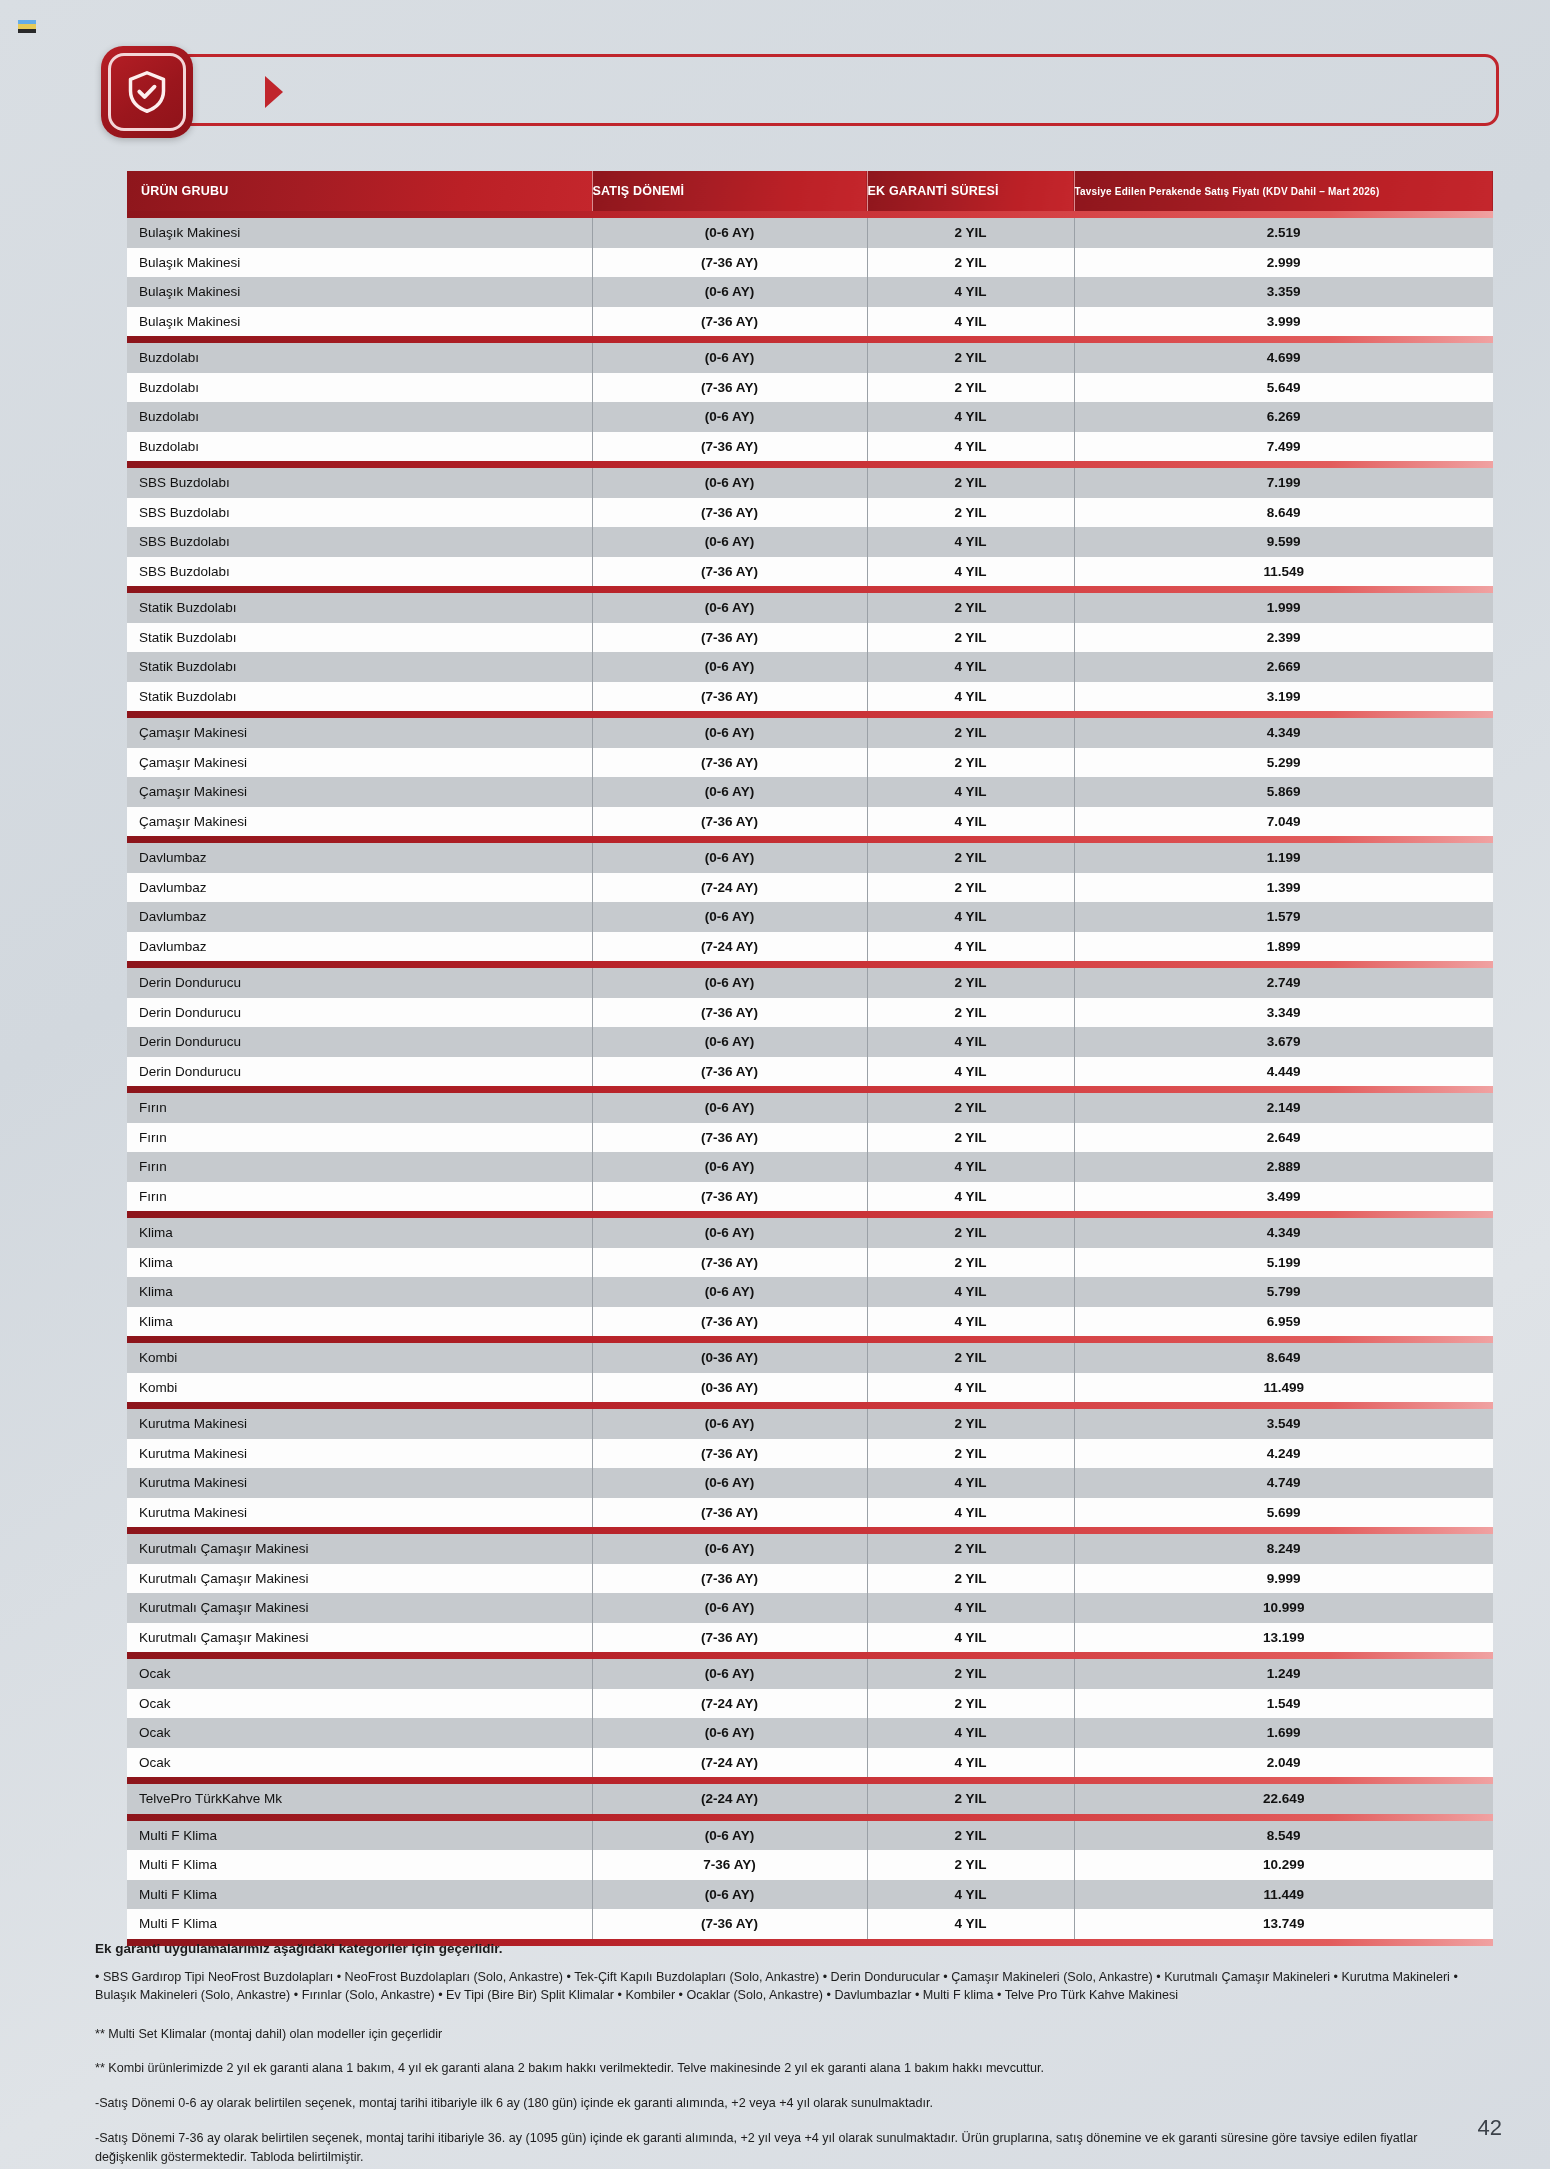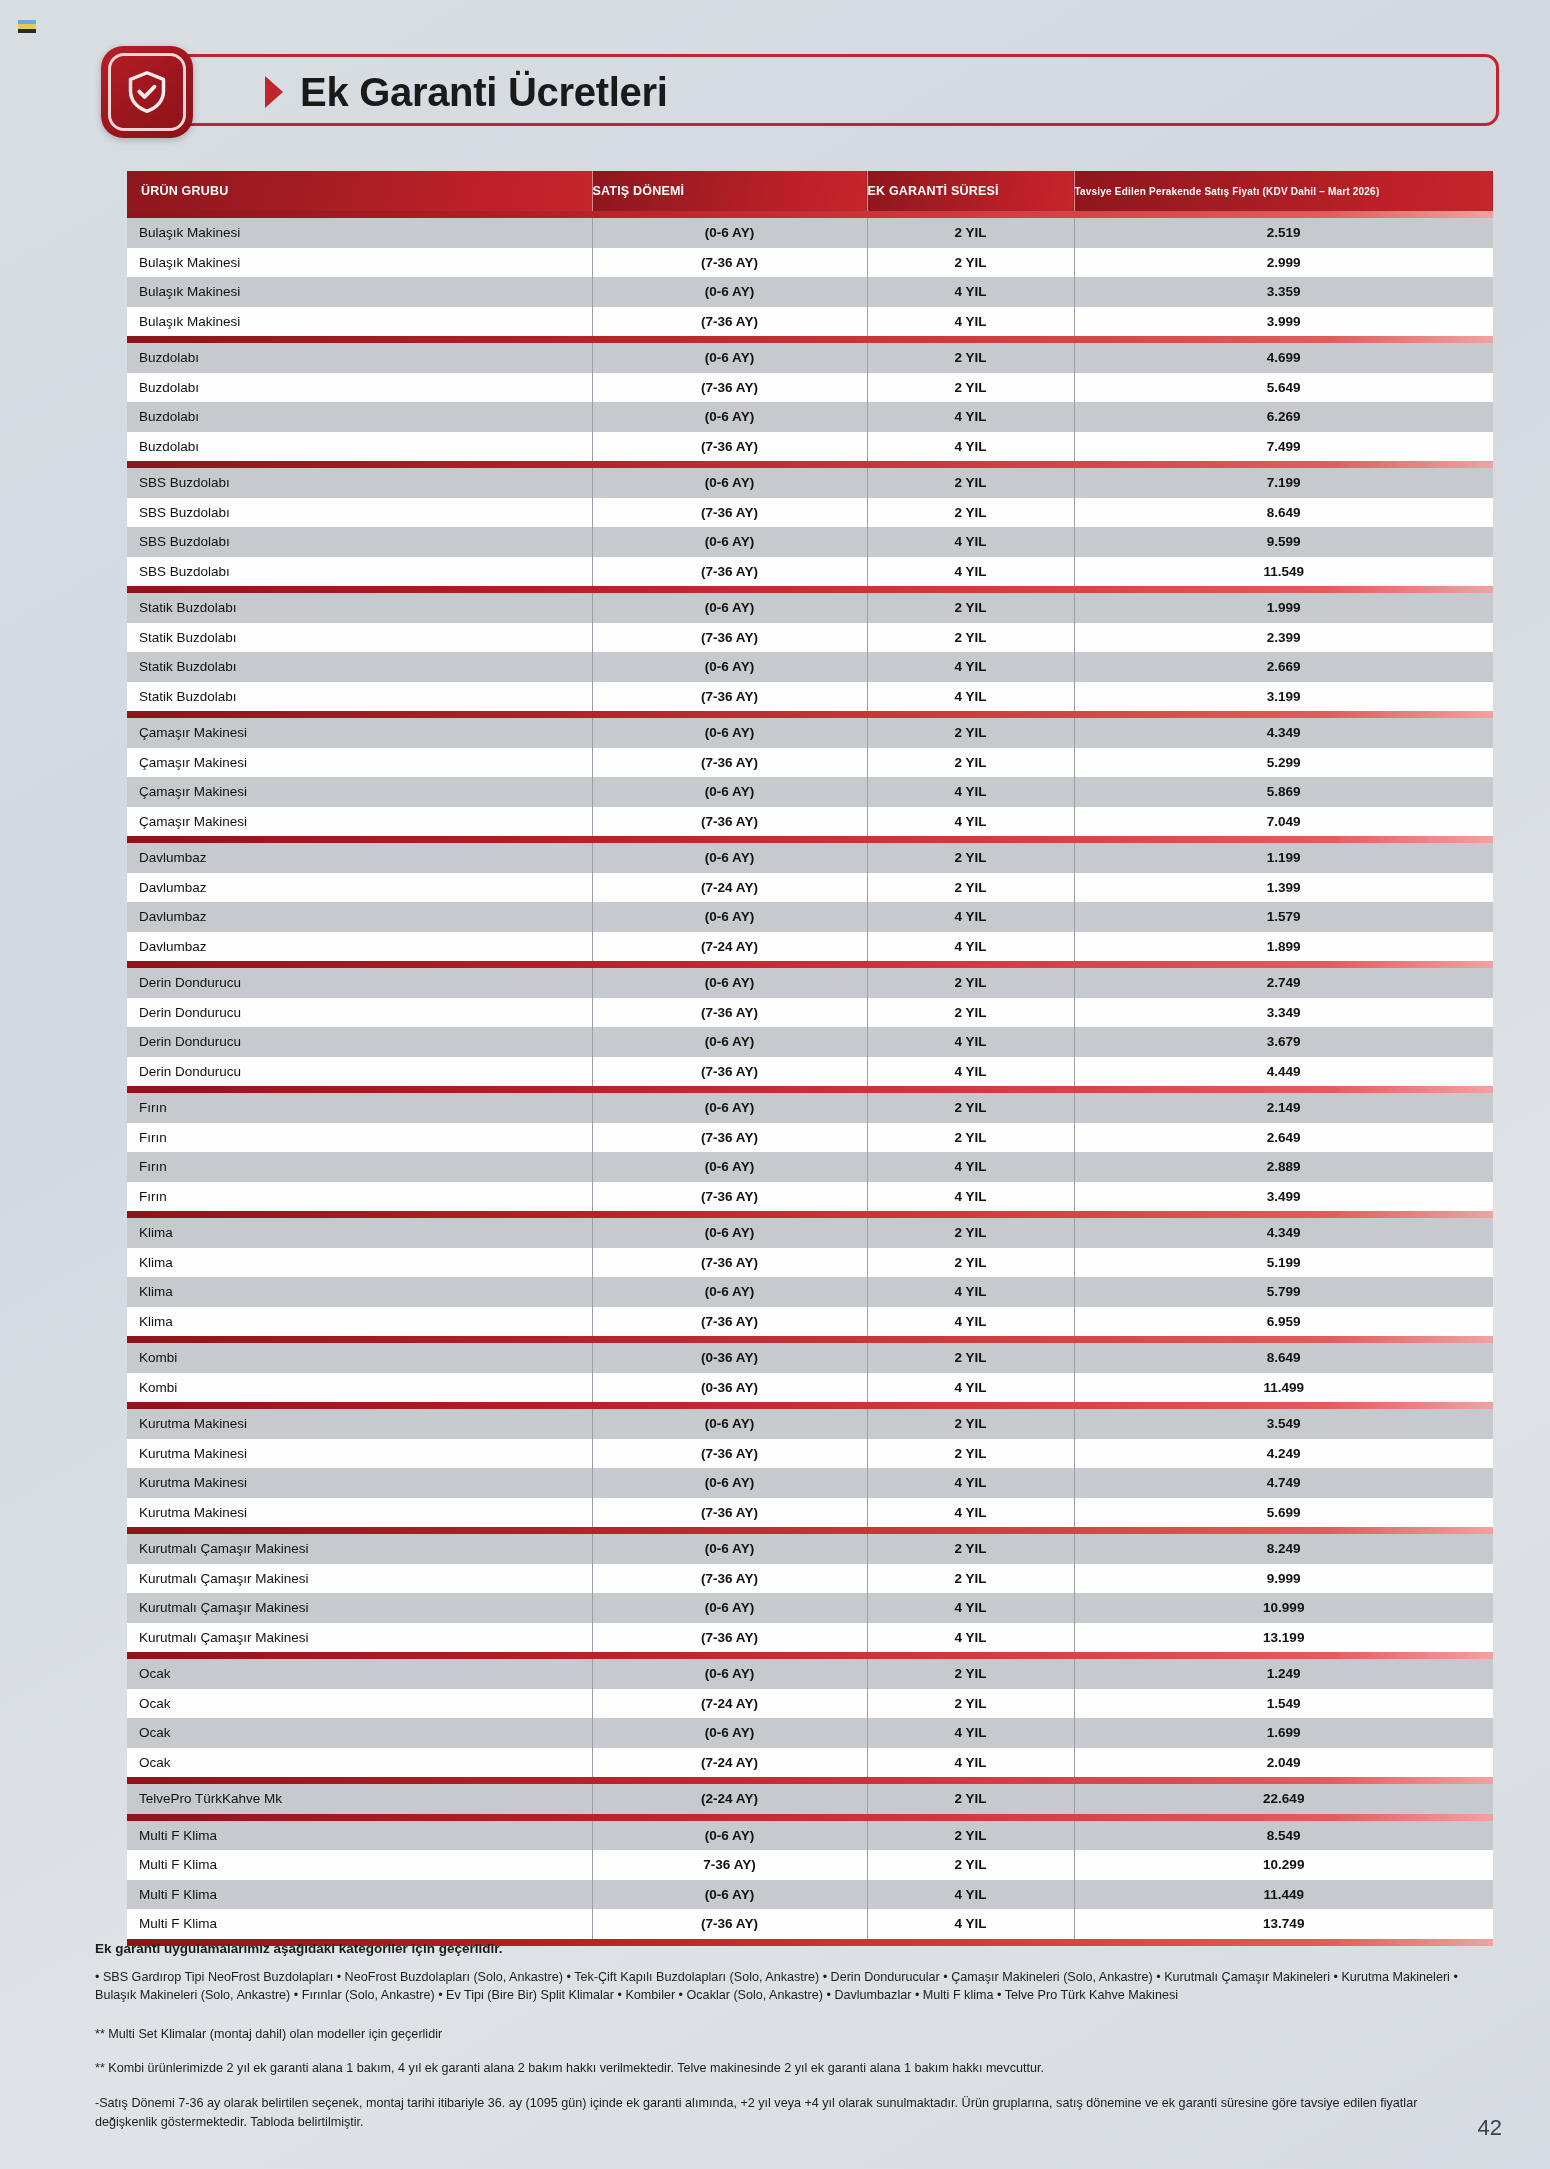--- a/index.html
+++ b/index.html
@@ -134,21 +134,20 @@
 
   <div class="banner">
     <div class="banner-bar"></div>
     <div class="banner-notch"></div>
     <div class="badge">
       <svg viewBox="0 0 24 25" fill="none" aria-hidden="true">
         <path d="M12 2 L21 5.6 V12 c0 5.4 -3.8 9.3 -9 11 C6.8 21.3 3 17.4 3 12 V5.6 Z" stroke="#fdeeee" stroke-width="1.9" fill="none" stroke-linejoin="round"></path>
         <path d="M7.8 12.3 l2.9 2.9 5.4 -5.6" stroke="#fdeeee" stroke-width="2.1" fill="none" stroke-linecap="round" stroke-linejoin="round"></path>
       </svg>
     </div>
-    <div class="banner-title">Ek Garanti Ücretleri</div>
   </div>
 
   <div class="table-wrap">
     <table class="fees">
       <colgroup>
           <col class="c1">
           <col class="c2">
           <col class="c3">
           <col class="c4">
         </colgroup>
@@ -541,17 +540,18 @@
           </tr>
         </tbody>
     </table>
   </div>
 
   <div class="notes">
     <div class="lead">Ek garanti uygulamalarımız aşağıdaki kategoriler için geçerlidir.</div>
     <div class="cats">• SBS Gardırop Tipi NeoFrost Buzdolapları • NeoFrost Buzdolapları (Solo, Ankastre)  • Tek-Çift Kapılı Buzdolapları (Solo, Ankastre)  • Derin Dondurucular  • Çamaşır Makineleri (Solo, Ankastre)  • Kurutmalı Çamaşır Makineleri • Kurutma Makineleri • Bulaşık Makineleri (Solo, Ankastre) • Fırınlar (Solo, Ankastre) • Ev Tipi (Bire Bir) Split Klimalar • Kombiler • Ocaklar (Solo, Ankastre) • Davlumbazlar • Multi F klima • Telve Pro Türk Kahve Makinesi</div>
     <p class="note">** Multi Set Klimalar (montaj dahil) olan modeller için geçerlidir</p>
     <p class="note">** Kombi ürünlerimizde 2 yıl ek garanti alana 1 bakım, 4 yıl ek garanti alana 2 bakım hakkı verilmektedir. Telve makinesinde 2 yıl ek garanti alana 1 bakım hakkı mevcuttur.</p>
+    <p class="note">-Satış Dönemi 0-6 ay olarak belirtilen seçenek, montaj tarihi itibariyle ilk 6 ay (180 gün) içinde ek garanti alımında, +2 veya +4 yıl olarak sunulmaktadır.</p>
     <p class="note">-Satış Dönemi 7-36 ay olarak belirtilen seçenek, montaj tarihi itibariyle 36. ay (1095 gün) içinde ek garanti alımında, +2 yıl veya +4 yıl olarak sunulmaktadır. Ürün gruplarına, satış dönemine ve ek garanti süresine göre tavsiye edilen fiyatlar değişkenlik göstermektedir. Tabloda belirtilmiştir.</p>
   </div>
 
   <div class="page-num">42</div>
 </div>
 
 </body></html>

